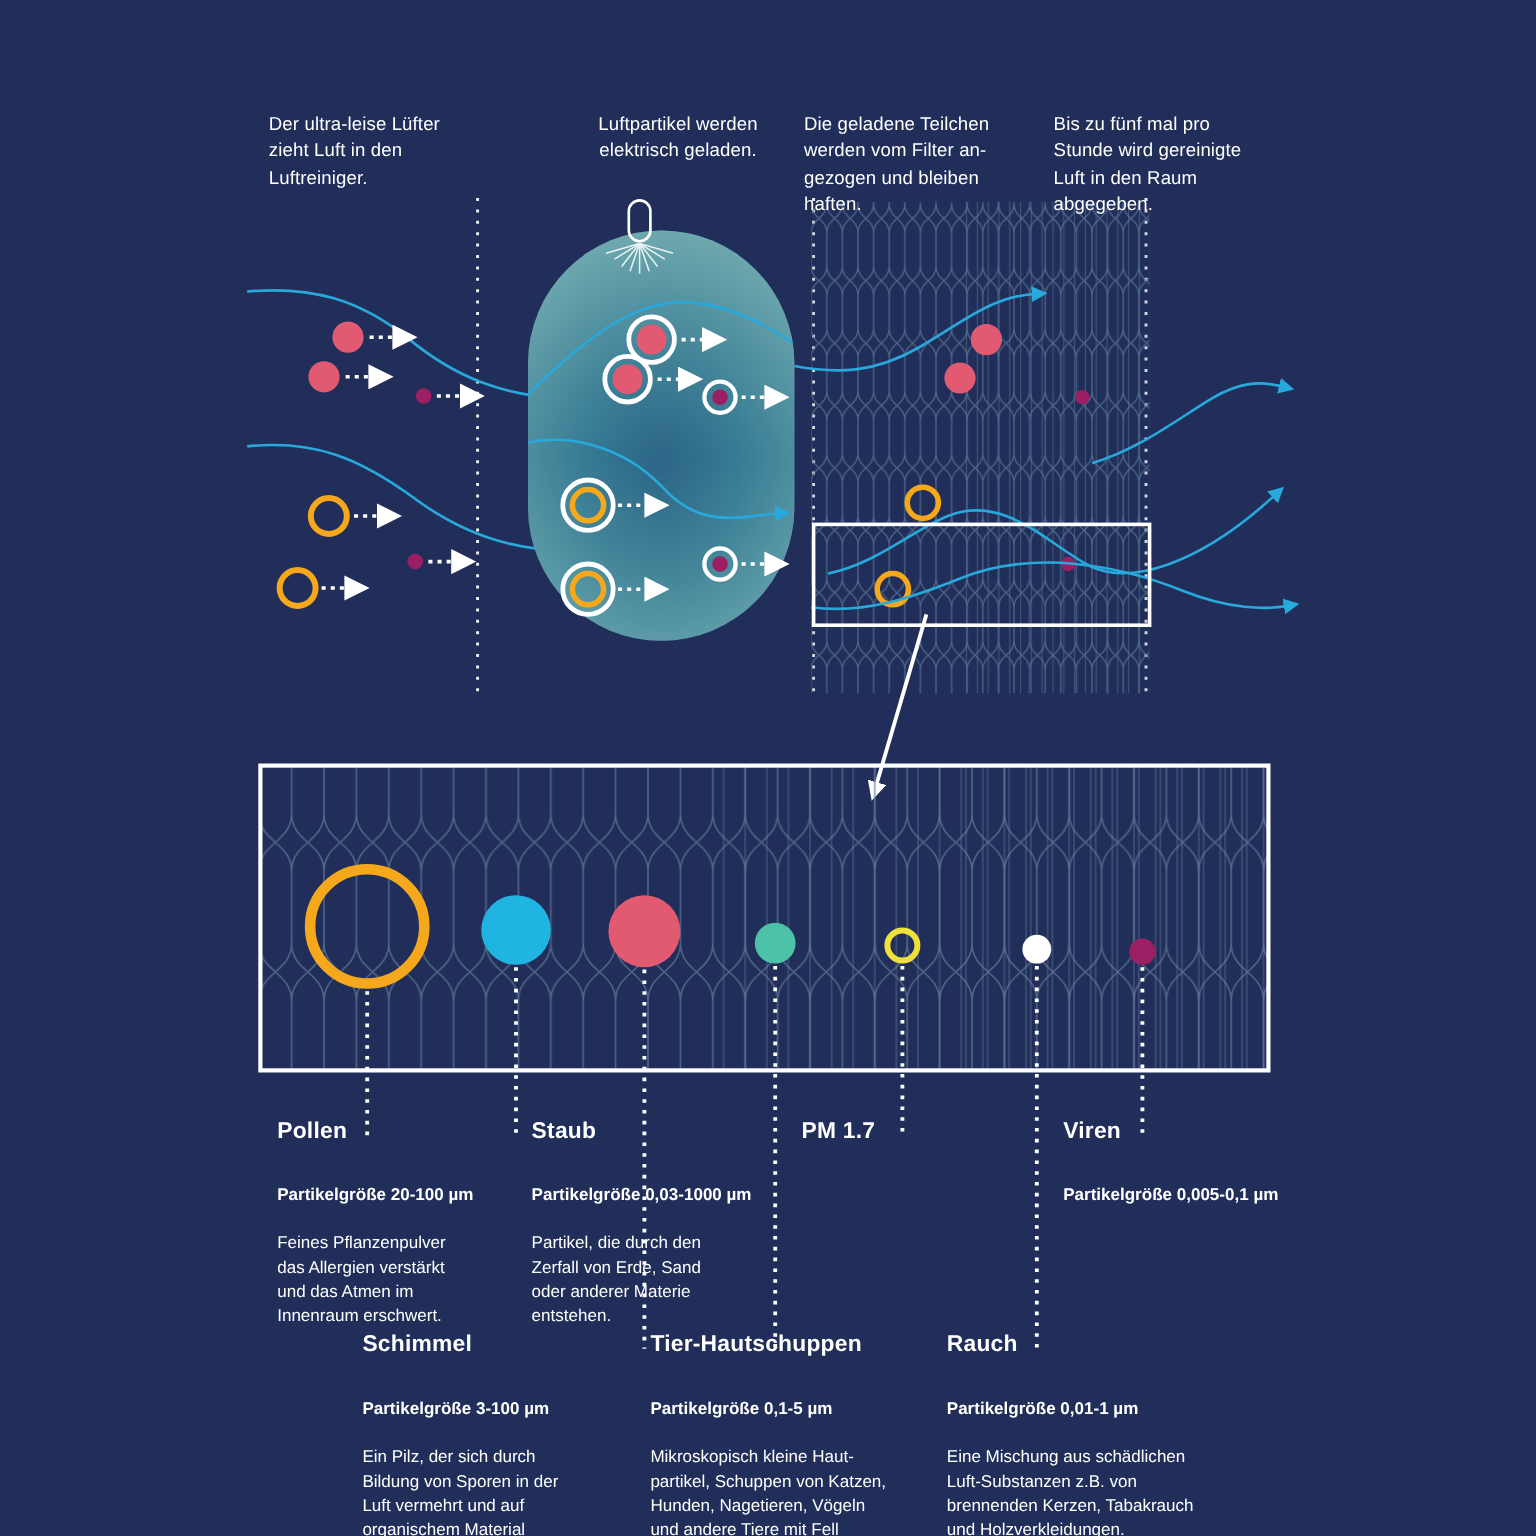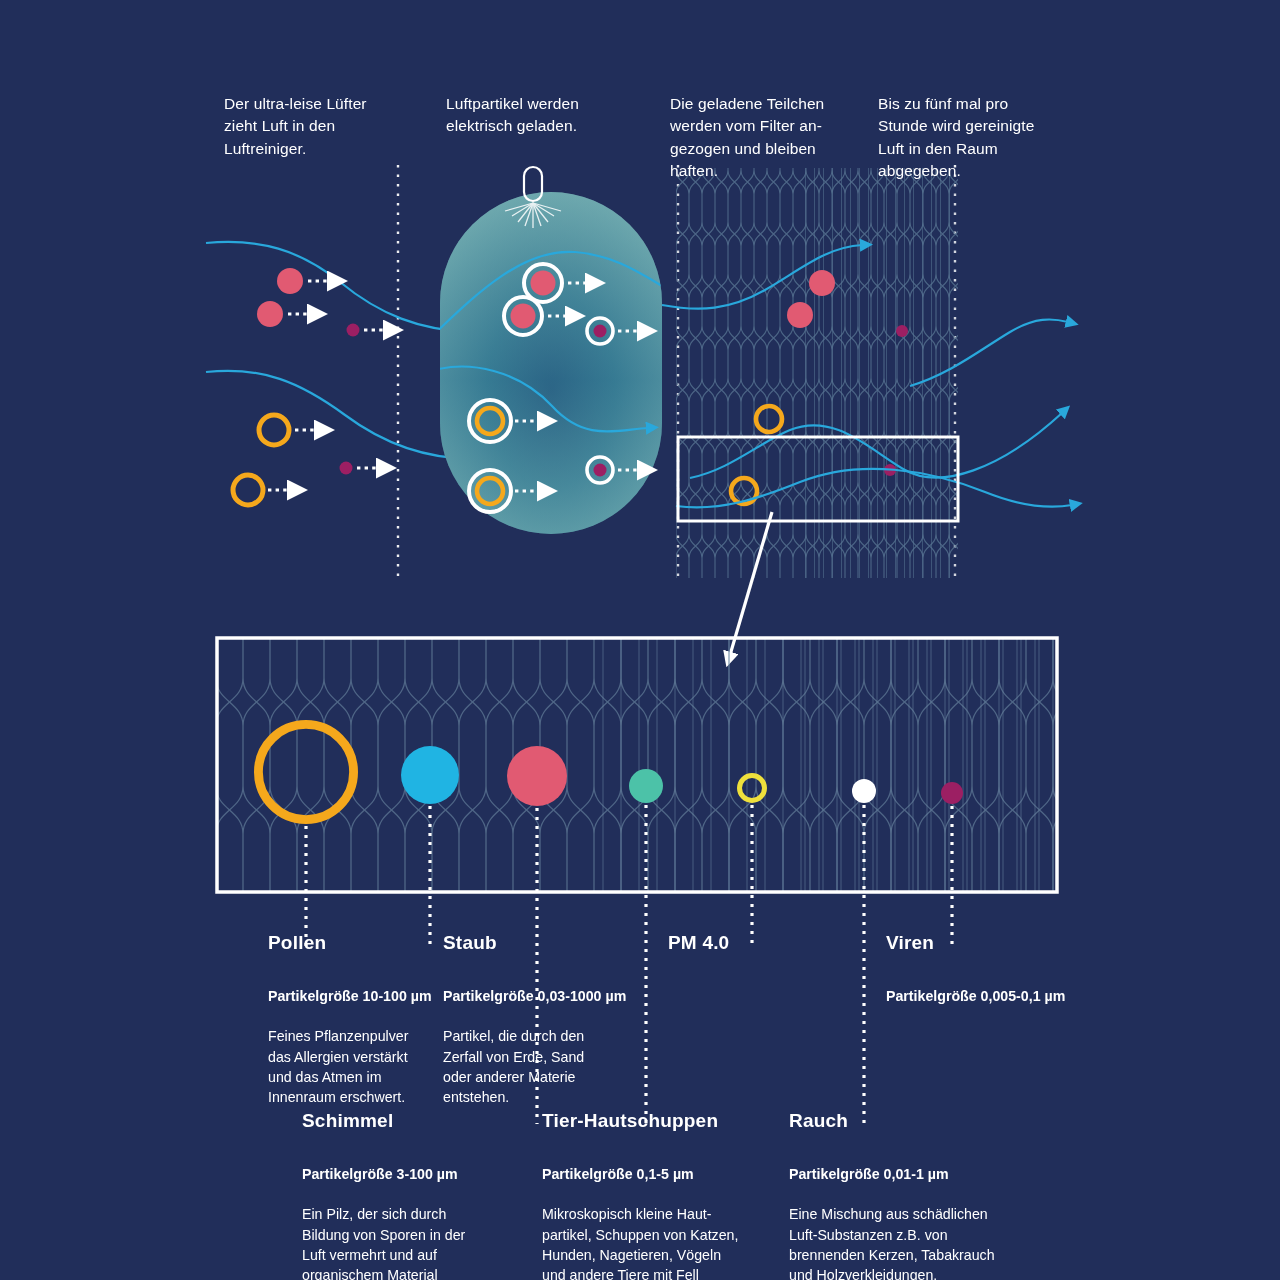--- a/index.html
+++ b/index.html
@@ -18,37 +18,37 @@
   .step{
     position:absolute;
     font-size:15.5px;
     line-height:1.45;
     letter-spacing:.1px;
     color:#ffffff;
     white-space:pre-line;
     margin-top:45px;
   }
   #step-1{left:224px;top:48px;width:200px;}
-  #step-2{left:446px;top:48px;width:210px;}
+  #step-2{left:460px;top:48px;width:210px;text-align:center;}
   #step-3{left:670px;top:48px;width:200px;}
   #step-4{left:878px;top:48px;width:210px;}
 
   
   .legend{position:absolute;}
   .legend .ttl{
     font-size:19px;font-weight:bold;letter-spacing:.2px;
     margin:0 0 12px 0;color:#fff;
   }
   .legend .body{
     font-size:14.2px;line-height:1.42;color:#fff;white-space:pre-line;
   }
   .legend .body b{font-weight:bold;}
 
   
-  #lg-pollen{left:231px;top:932px;width:175px;margin-left:37px;}
+  #lg-pollen{left:231px;top:932px;width:175px;}
   #lg-staub {left:443px;top:932px;width:195px;}
   #lg-pm25  {left:668px;top:932px;width:180px;}
   #lg-viren {left:886px;top:932px;width:200px;}
   
   #lg-schimmel{left:302px;top:1110px;width:190px;}
   #lg-tier    {left:542px;top:1110px;width:225px;}
   #lg-rauch   {left:789px;top:1110px;width:230px;}
 </style>
 </head>
 <body>
@@ -263,41 +263,41 @@
 gezogen und bleiben
 haften.</div>
   <div class="step" id="step-4">Bis zu fünf mal pro
 Stunde wird gereinigte
 Luft in den Raum
 abgegeben.</div>
 
   <div class="legend" id="lg-pollen">
     <div class="ttl">Pollen</div>
     <div class="body">
-      <b>Partikelgröße 10-100 µm</b><br>
+      <b>Partikelgröße 20-100 µm</b><br>
       <span>Feines Pflanzenpulver
 das Allergien verstärkt
 und das Atmen im
 Innenraum erschwert.</span>
     </div>
   </div>
 
   <div class="legend" id="lg-staub">
     <div class="ttl">Staub</div>
     <div class="body">
       <b>Partikelgröße 0,03-1000 µm</b><br>
       <span>Partikel, die durch den
 Zerfall von Erde, Sand
 oder anderer Materie
 entstehen.</span>
     </div>
   </div>
 
   <div class="legend" id="lg-pm25">
-    <div class="ttl">PM 4.0</div>
+    <div class="ttl">PM 1.7</div>
   </div>
 
   <div class="legend" id="lg-viren">
     <div class="ttl">Viren</div>
     <div class="body">
       <b>Partikelgröße 0,005-0,1 µm</b><br>
     </div>
   </div>
 
   <div class="legend" id="lg-schimmel">

